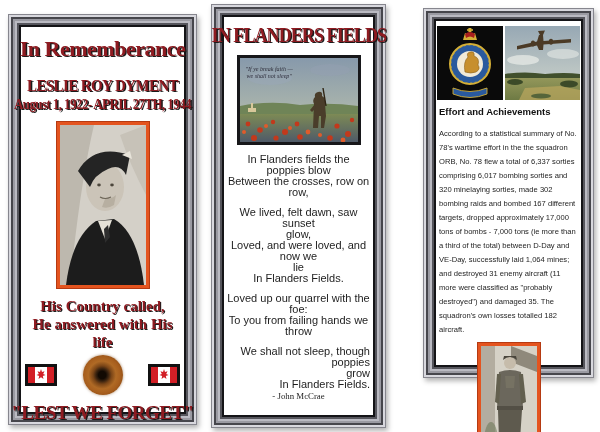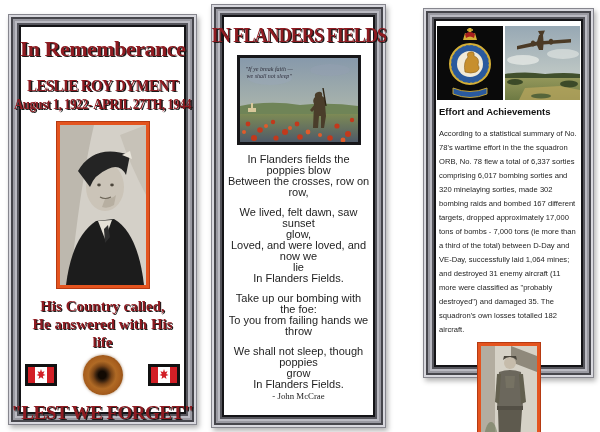--- a/index.html
+++ b/index.html
@@ -179,23 +179,23 @@
     </div>
 
     <div class="poem">
       <div class="stanza">In Flanders fields the poppies blow
 Between the crosses, row on row,</div>
       <div class="stanza">We lived, felt dawn, saw sunset
 glow,
 Loved, and were loved, and now we
 lie
 In Flanders Fields.</div>
-      <div class="stanza">Take up our bombing with the foe:
+      <div class="stanza">Loved up our quarrel with the foe:
 To you from failing hands we throw</div>
-      <div class="stanza" style="margin-bottom:0;">We shall not sleep, though poppies
+      <div class="stanza" style="margin-bottom:0;text-align:right;">We shall not sleep, though poppies
 grow
 In Flanders Fields.</div>
     </div>
     <div class="attribution">- John McCrae</div>
   </div>
 </div>
 
 <div class="panel" id="panel-right">
   <div class="content">
     <div class="img-row">

